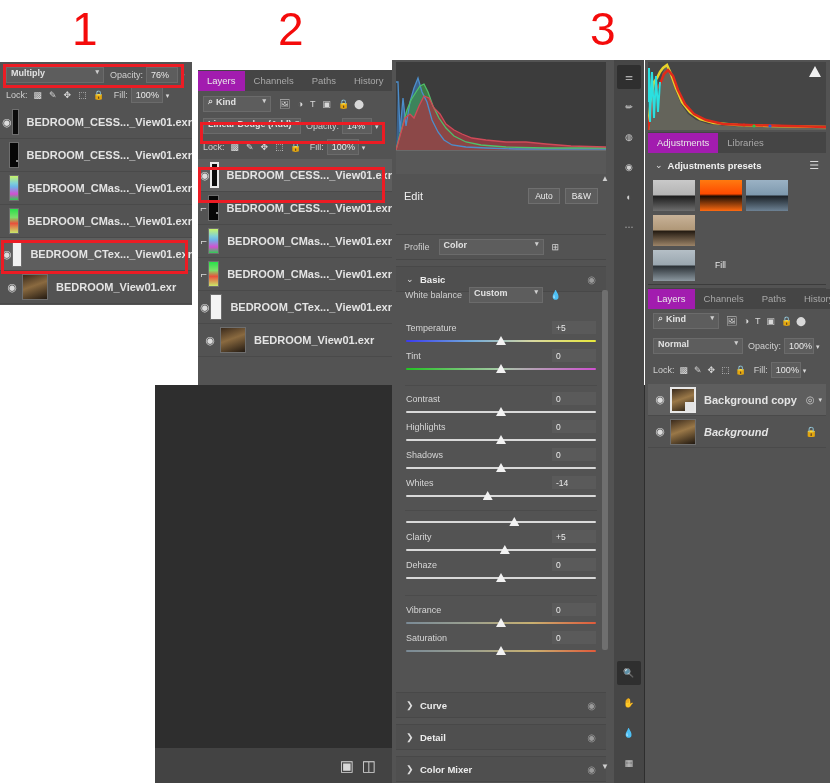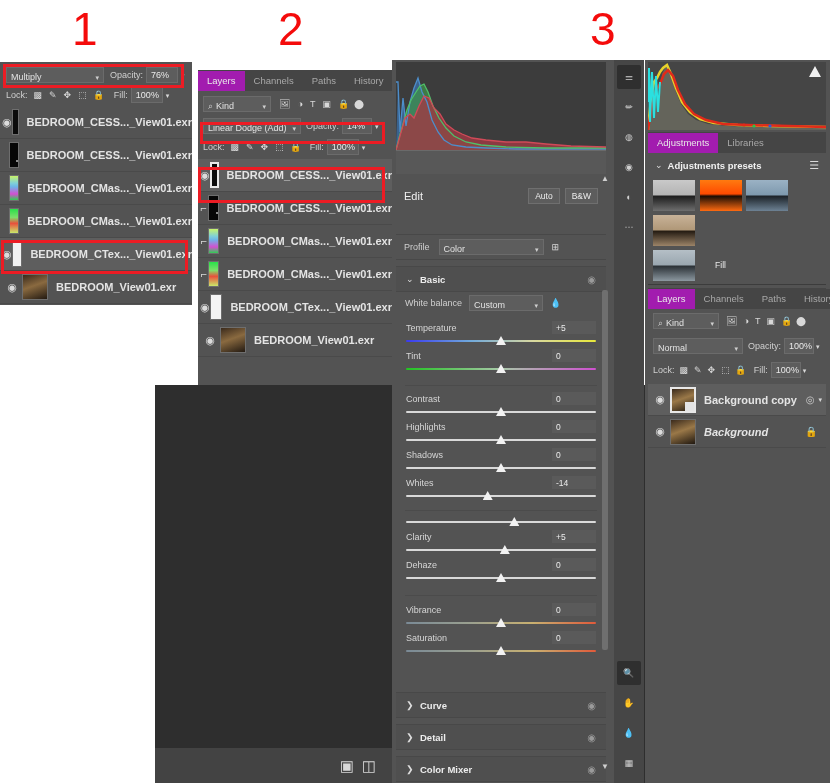--- a/index.html
+++ b/index.html
@@ -27,22 +27,22 @@
     background:#454545; white-space:nowrap;
   }
   .tab.active { background:#a21caf; color:#e8e8e8; }
   .tab-menu { margin-left:auto; padding:4px 6px; color:#bdbdbd; font-size:10px; }
 
   .row { display:flex; align-items:center; }
   .lbl { color:#cfcfcf; font-size:9px; white-space:nowrap; }
 
   .select {
     background:#5d5d5d; border:1px solid #6b6b6b; height:16px;
-    display:flex; align-items:flex-end; padding:0 4px; color:#e2e2e2;
-    font-size:9px; position:relative; white-space:nowrap; overflow:hidden;
+    display:flex; align-items:flex-start; padding:0 4px; color:#e2e2e2;
+    font-size:9px; position:relative; white-space:nowrap; overflow:hidden;font-weight:bold;
   }
   .select .chev { margin-left:auto; font-size:7px; color:#cfcfcf; padding-left:4px;}
   .numfield {
     background:#5d5d5d; border:1px solid #6b6b6b; height:16px;
     display:flex; align-items:center; padding:0 4px; color:#e9e9e9; font-size:9px;
   }
 
   .icon { display:inline-block; line-height:1; color:#d8d8d8; }
 
   
@@ -282,21 +282,21 @@
   </div>
   <span class="icon" style="margin-left:8px;">⊞</span>
 </div>
 
 <div class="abs section-head" style="left:396px; top:266px; width:210px;">
   <span class="caret">⌄</span>
   <span class="stitle">Basic</span>
   <span class="eyeball">◉</span>
 </div>
 
-<div class="abs" style="left:396px; top:292px; width:210px; height:22px; display:flex; align-items:center; padding:0 9px;">
+<div class="abs" style="left:396px; top:284px; width:210px; height:22px; display:flex; align-items:center; padding:0 9px;">
   <span class="lbl">White balance</span>
   <div class="select" style="width:74px; margin-left:7px;">
     <span>Custom</span>
     <span class="chev">▾</span>
   </div>
   <span class="icon" style="margin-left:7px;">💧</span>
 </div>
 
 <div class="abs" style="left:396px; top:318px; width:210px;">
 

